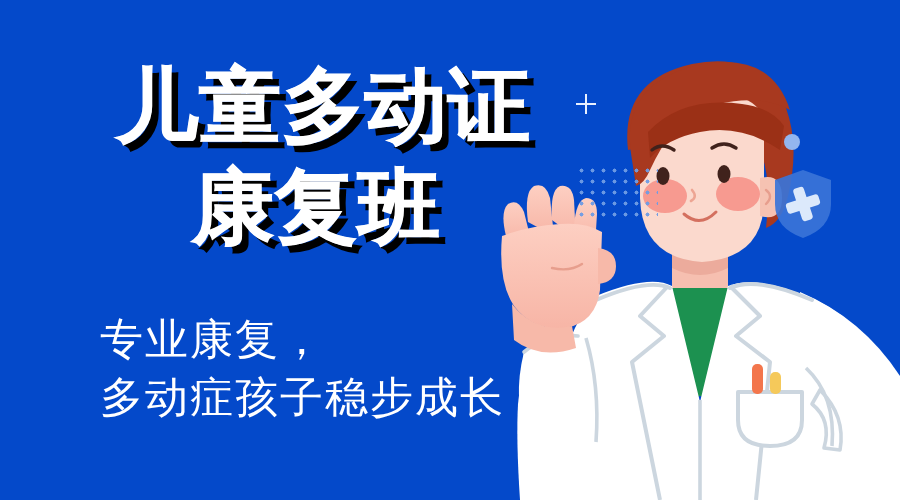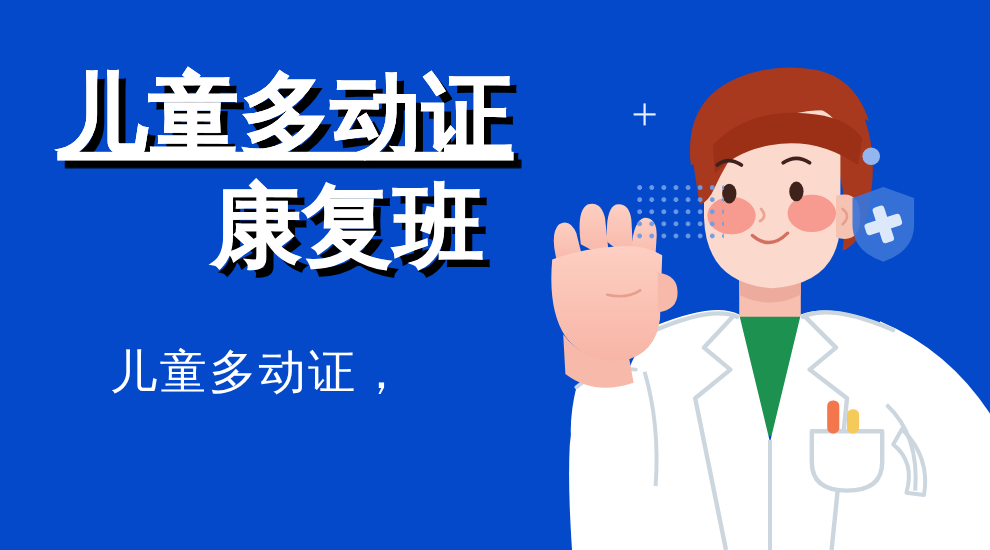--- a/index.html
+++ b/index.html
@@ -83,21 +83,21 @@
     font-family: "DejaVu Sans", "Liberation Sans", sans-serif;
     font-weight: 700;
     font-size: 82px;
     line-height: 88px;
     color: #ffffff;
     letter-spacing: 1px;
     white-space: nowrap;
     text-shadow: 7px 7px 0 #000000;
     -webkit-text-stroke: 1px #ffffff;
   }
-  .headline-line.l1 { padding-left: 52px; text-decoration: underline; }
+  .headline-line.l1 { padding-left: 116px; }
   .headline-line.l2 { padding-left: 192px; margin-top: 13px; }
 
   
   .subtitle {
     position: absolute;
     left: 100px;
     top: 310px;
     z-index: 8;
     pointer-events: none;
   }
@@ -233,16 +233,17 @@
       <rect x="-17" y="-5.5" width="34" height="11" rx="3" fill="#dce9fb"></rect>
     </g>
   </svg>
 
   <div class="headline">
     <div class="headline-line l1">儿童多动证</div>
     <div class="headline-line l2">康复班</div>
   </div>
 
   <div class="subtitle">
-    <div class="subtitle-line">儿童多动证，</div>
+    <div class="subtitle-line">专业康复，</div>
+    <div class="subtitle-line">多动症孩子稳步成长</div>
   </div>
 
 </div>
 
 </body></html>

